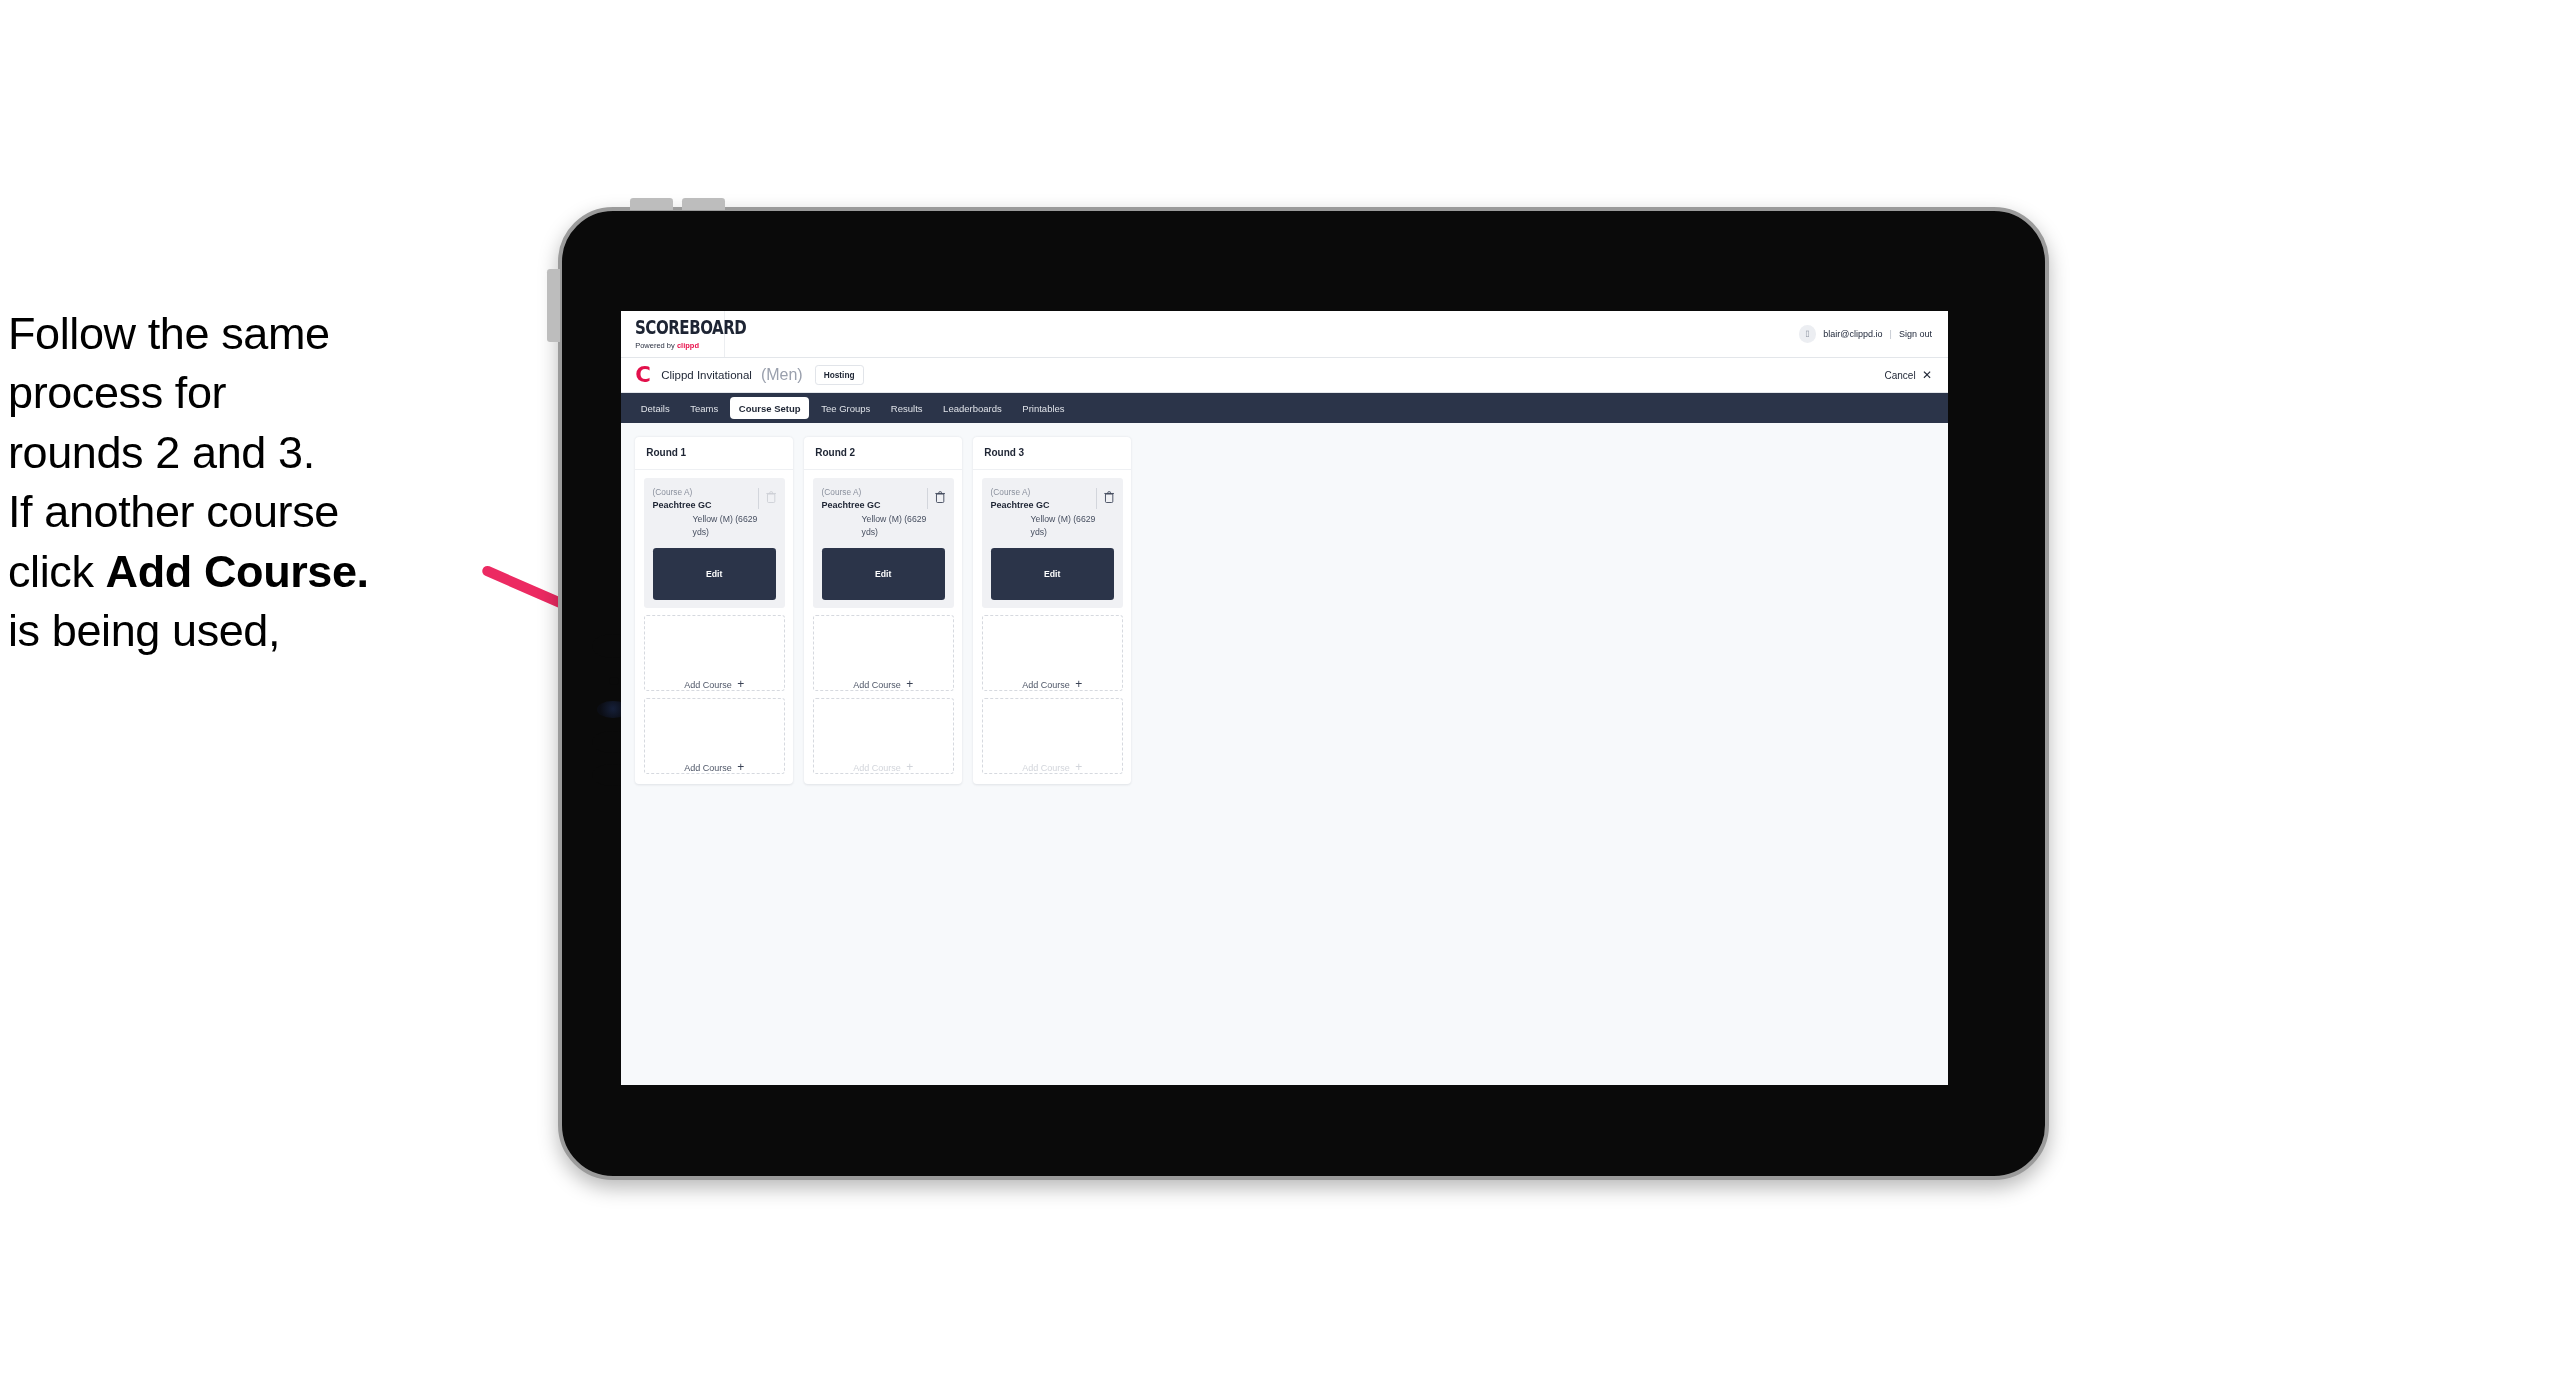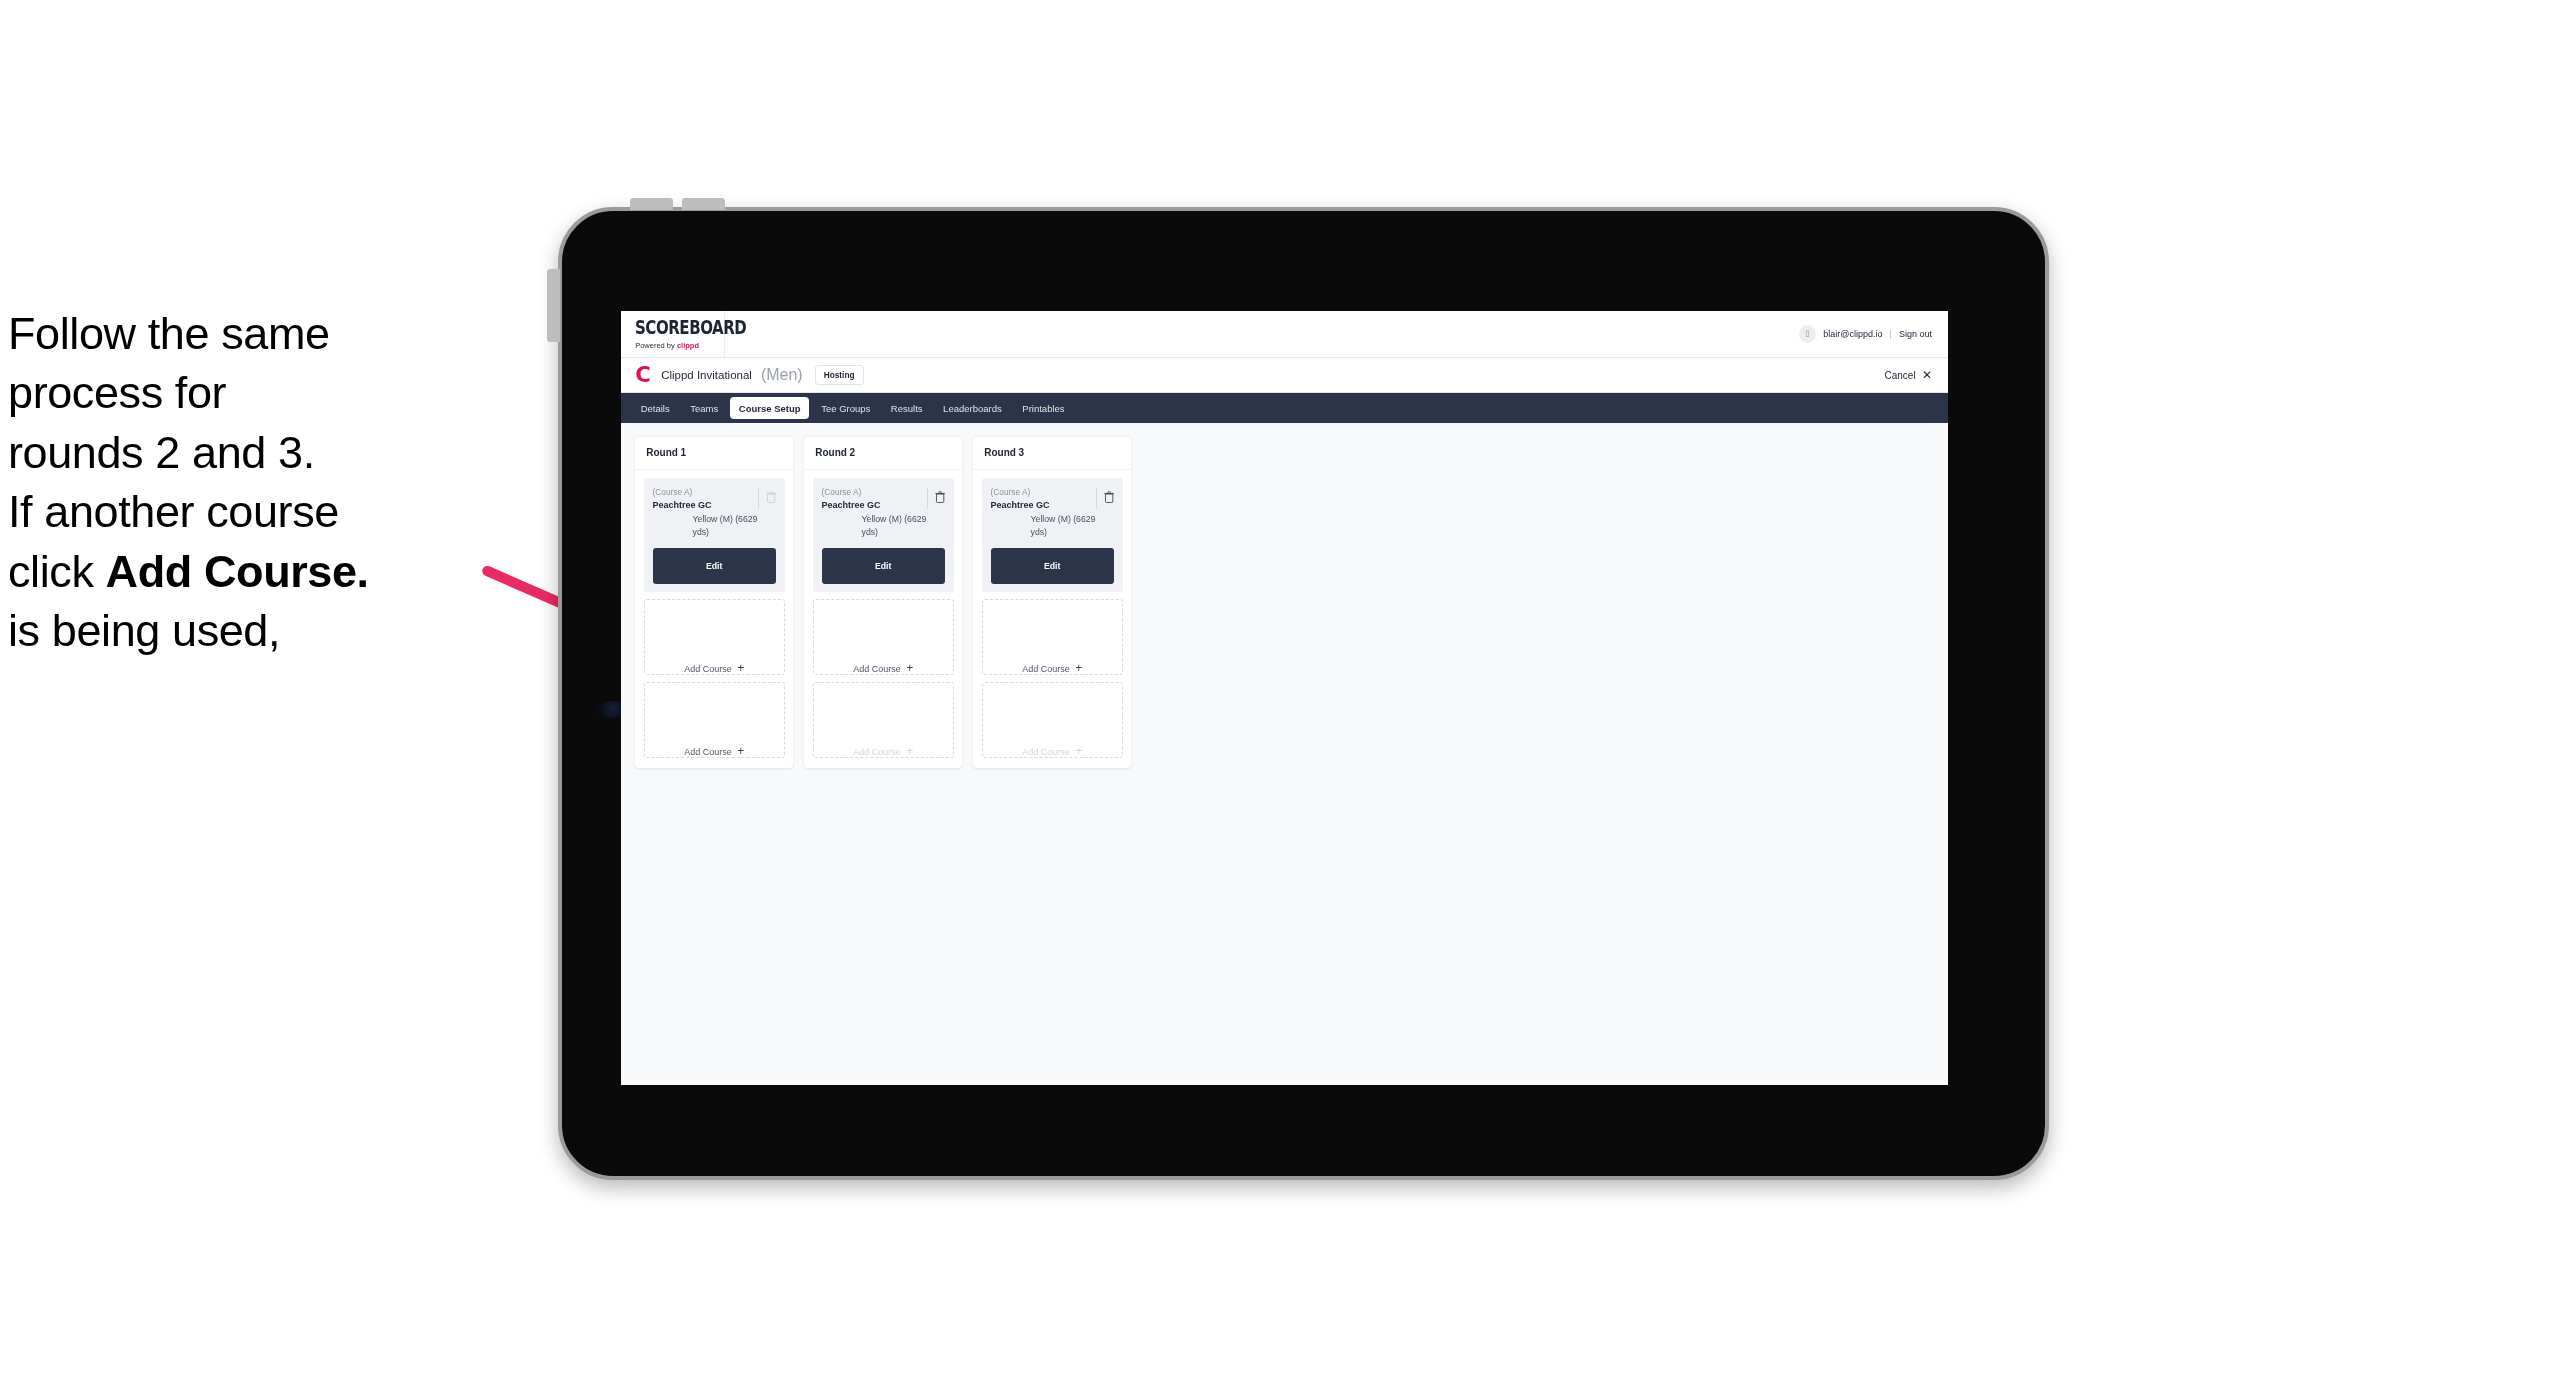--- a/index.html
+++ b/index.html
@@ -220,21 +220,21 @@
   .vdiv { width: 0.8px; height: 20.5px; background: #d3d6dc; }
   .trash { cursor: pointer; }
   .trash.faded { opacity: 0.22; }
   .edit-btn {
     margin-top: 8px;
     width: 100%;
     background: #2b3449;
     color: #ffffff;
     border: none;
     border-radius: 3.2px;
-    padding: 13px 0;
+    padding: 21px 0;
     font-size: 8.7px;
     font-weight: bold;
     font-family: "Liberation Sans", sans-serif;
     cursor: pointer;
   }
 
   .add-course {
     margin-top: 7.1px;
     height: 76px;
     border: 0.8px dashed #d6d9df;

